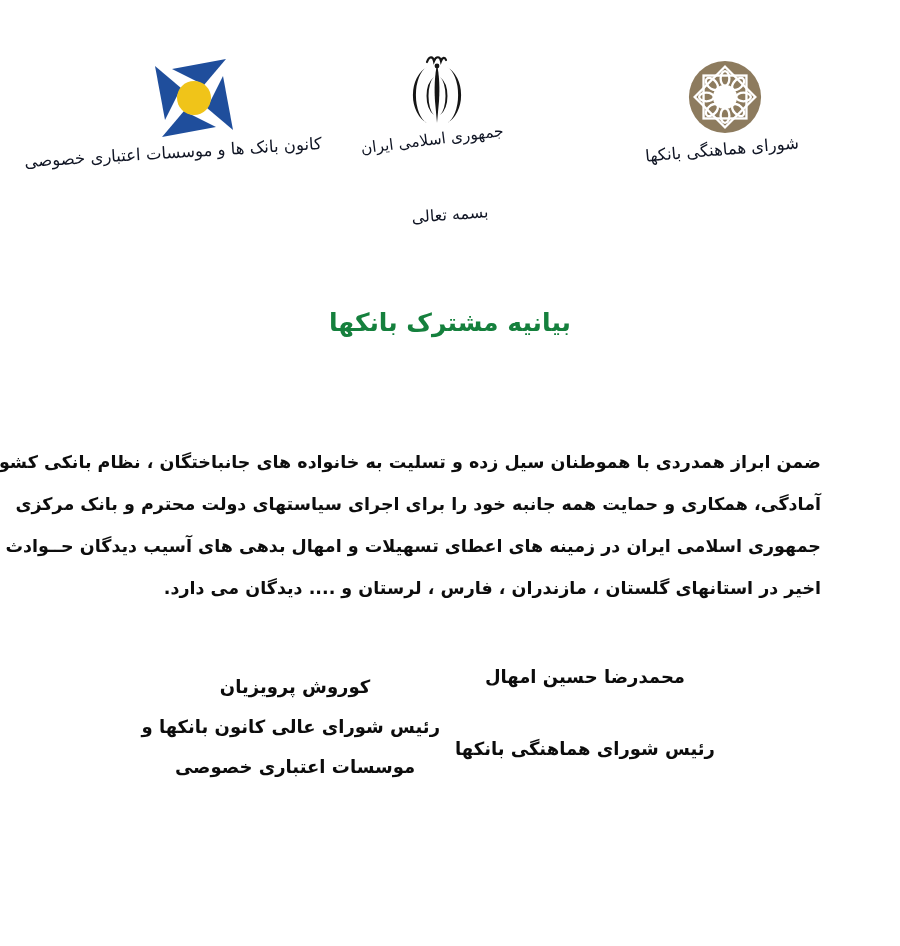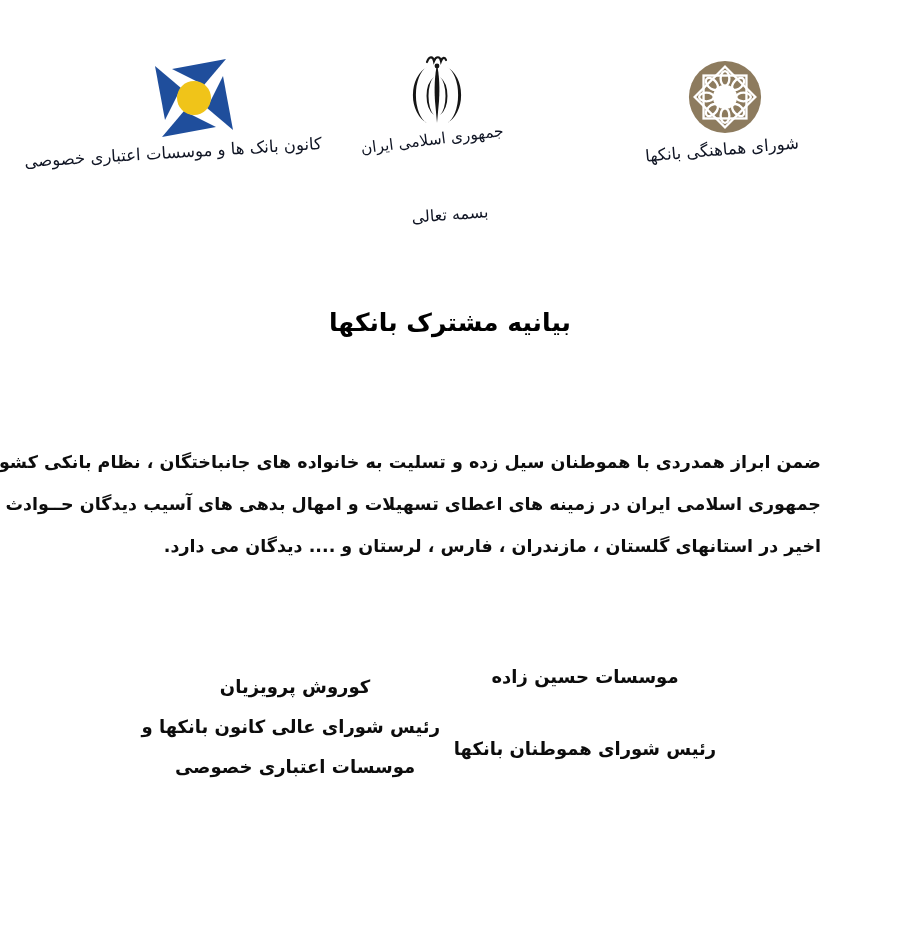--- a/index.html
+++ b/index.html
@@ -25,21 +25,21 @@
     font-size:16px;
     text-align:center;
     color:#101524;
     transform:rotate(-4deg);
   }
   .doc-title{
     left:0;top:308px;width:900px;
     text-align:center;
     font-size:25px;
     font-weight:700;
-    color:#000000;
+    color:#15803d;
   }
   .body-block{
     left:84px;top:441px;width:737px;
     font-size:17.5px;
     font-weight:700;
     color:#0d0d0d;
   }
   .body-line{
     height:42px;
     line-height:42px;
@@ -103,24 +103,25 @@
     <circle cx="40" cy="40" r="12.5" fill="#ffffff"></circle>
   </svg>
   <div class="abs logo-caption" style="left:628px;top:140px;width:188px;transform:rotate(-5deg);">شورای هماهنگی بانکها</div>
 
   <div class="abs besmeleh" style="left:375px;top:205px;width:150px;">بسمه تعالی</div>
 
   <div class="abs doc-title">بیانیه مشترک بانکها</div>
 
   <div class="abs body-block">
     <div class="body-line">ضمن ابراز همدردی با هموطنان سیل زده و تسلیت به خانواده های جانباختگان ، نظام بانکی کشور</div>
+    <div class="body-line">آمادگی، همکاری و حمایت همه جانبه خود را برای اجرای سیاستهای دولت محترم و بانک مرکزی</div>
     <div class="body-line">جمهوری اسلامی ایران در زمینه های اعطای تسهیلات و امهال بدهی های آسیب دیدگان حــوادث</div>
     <div class="body-line last">اخیر در استانهای گلستان ، مازندران ، فارس ، لرستان و .... دیدگان می دارد.</div>
   </div>
 
-  <div class="abs sig" style="left:460px;top:666px;width:250px;">موسسات حسین زاده</div>
-  <div class="abs sig" style="left:450px;top:738px;width:270px;">رئیس شورای هموطنان بانکها</div>
+  <div class="abs sig" style="left:460px;top:666px;width:250px;">محمدرضا حسین امهال</div>
+  <div class="abs sig" style="left:450px;top:738px;width:270px;">رئیس شورای هماهنگی بانکها</div>
 
   <div class="abs sig" style="left:170px;top:676px;width:250px;text-align:center;">کوروش پرویزیان</div>
   <div class="abs sig" style="left:150px;top:756px;width:290px;">موسسات اعتباری خصوصی</div>
   <div class="abs sig" style="left:150px;top:716px;width:290px;">رئیس شورای عالی کانون بانکها و</div>
 
 </div>
 
 </body></html>

